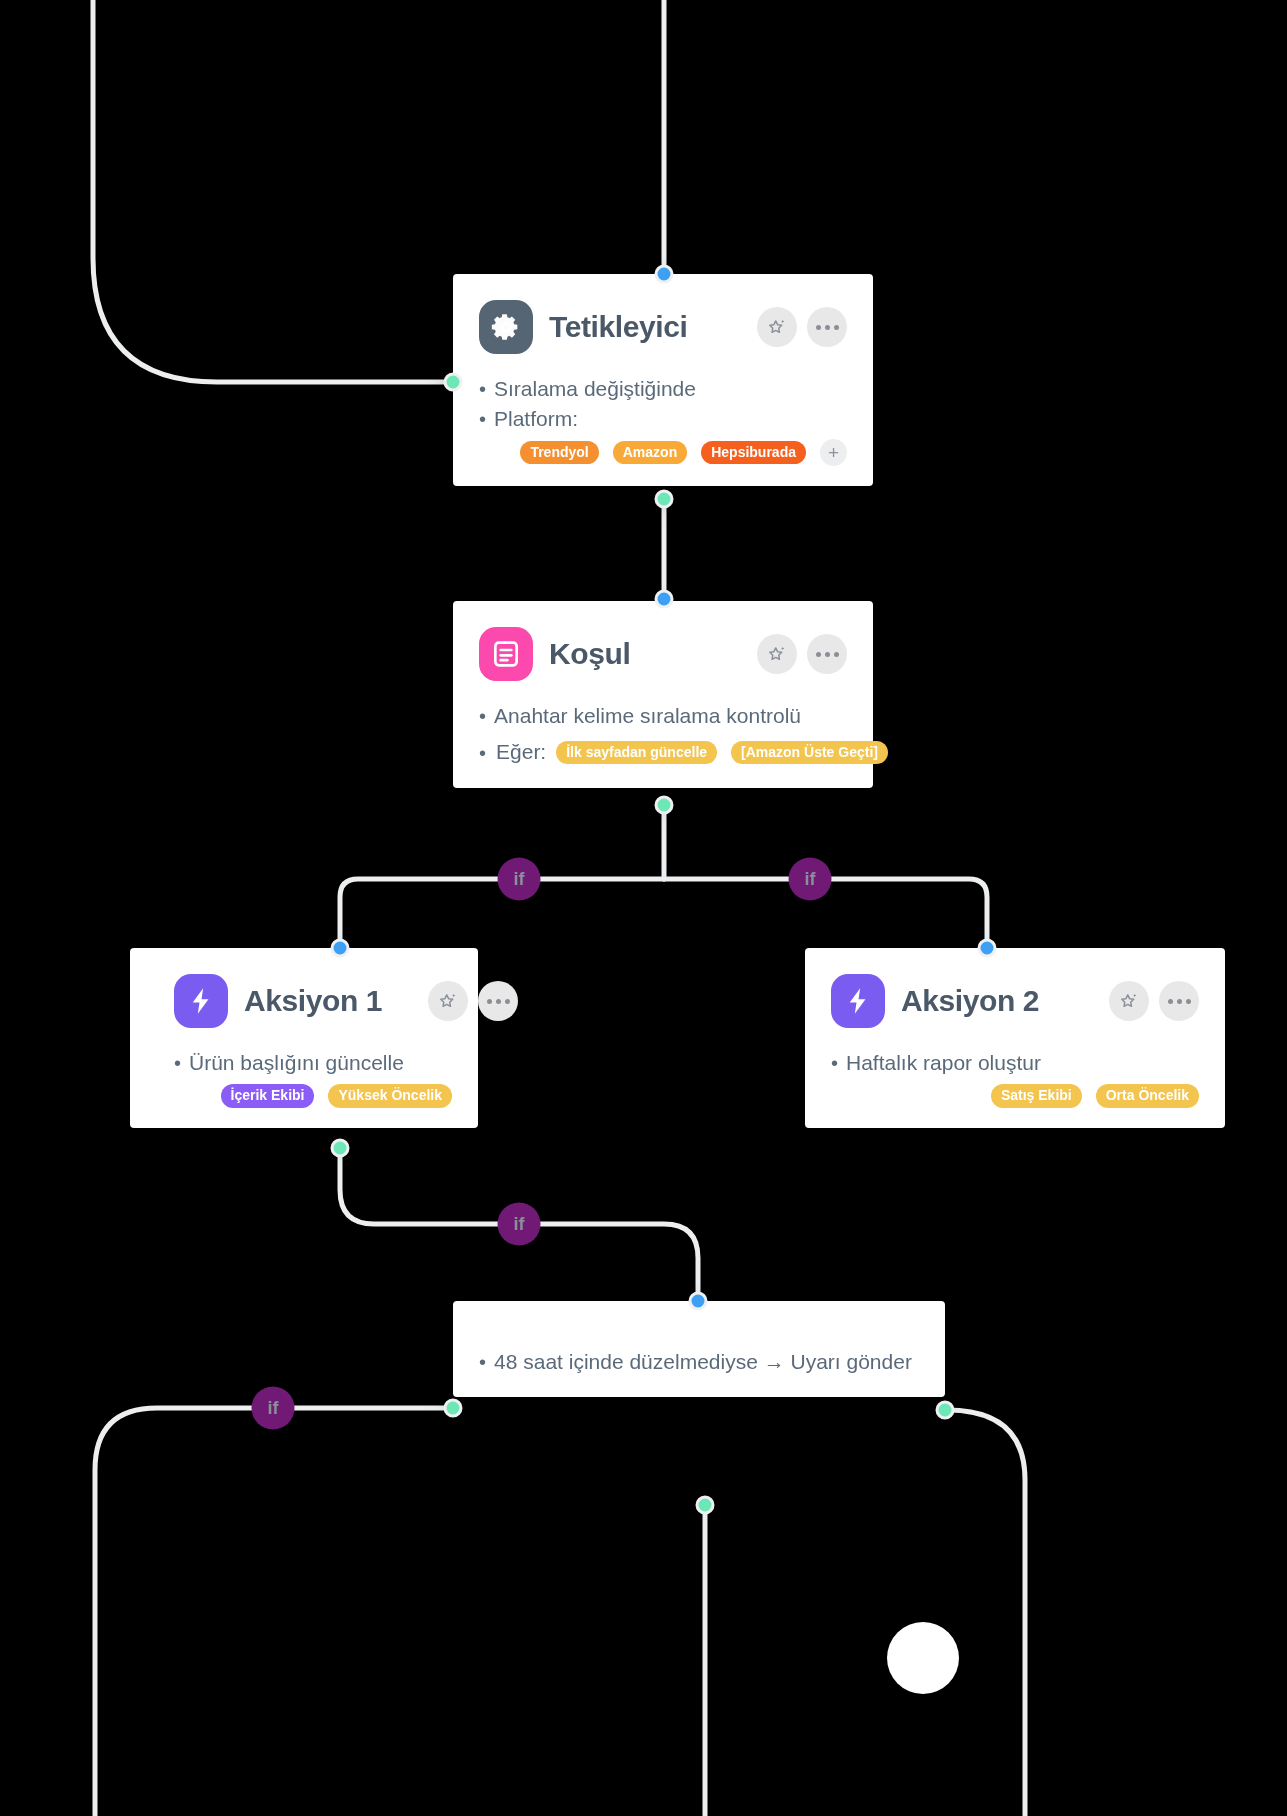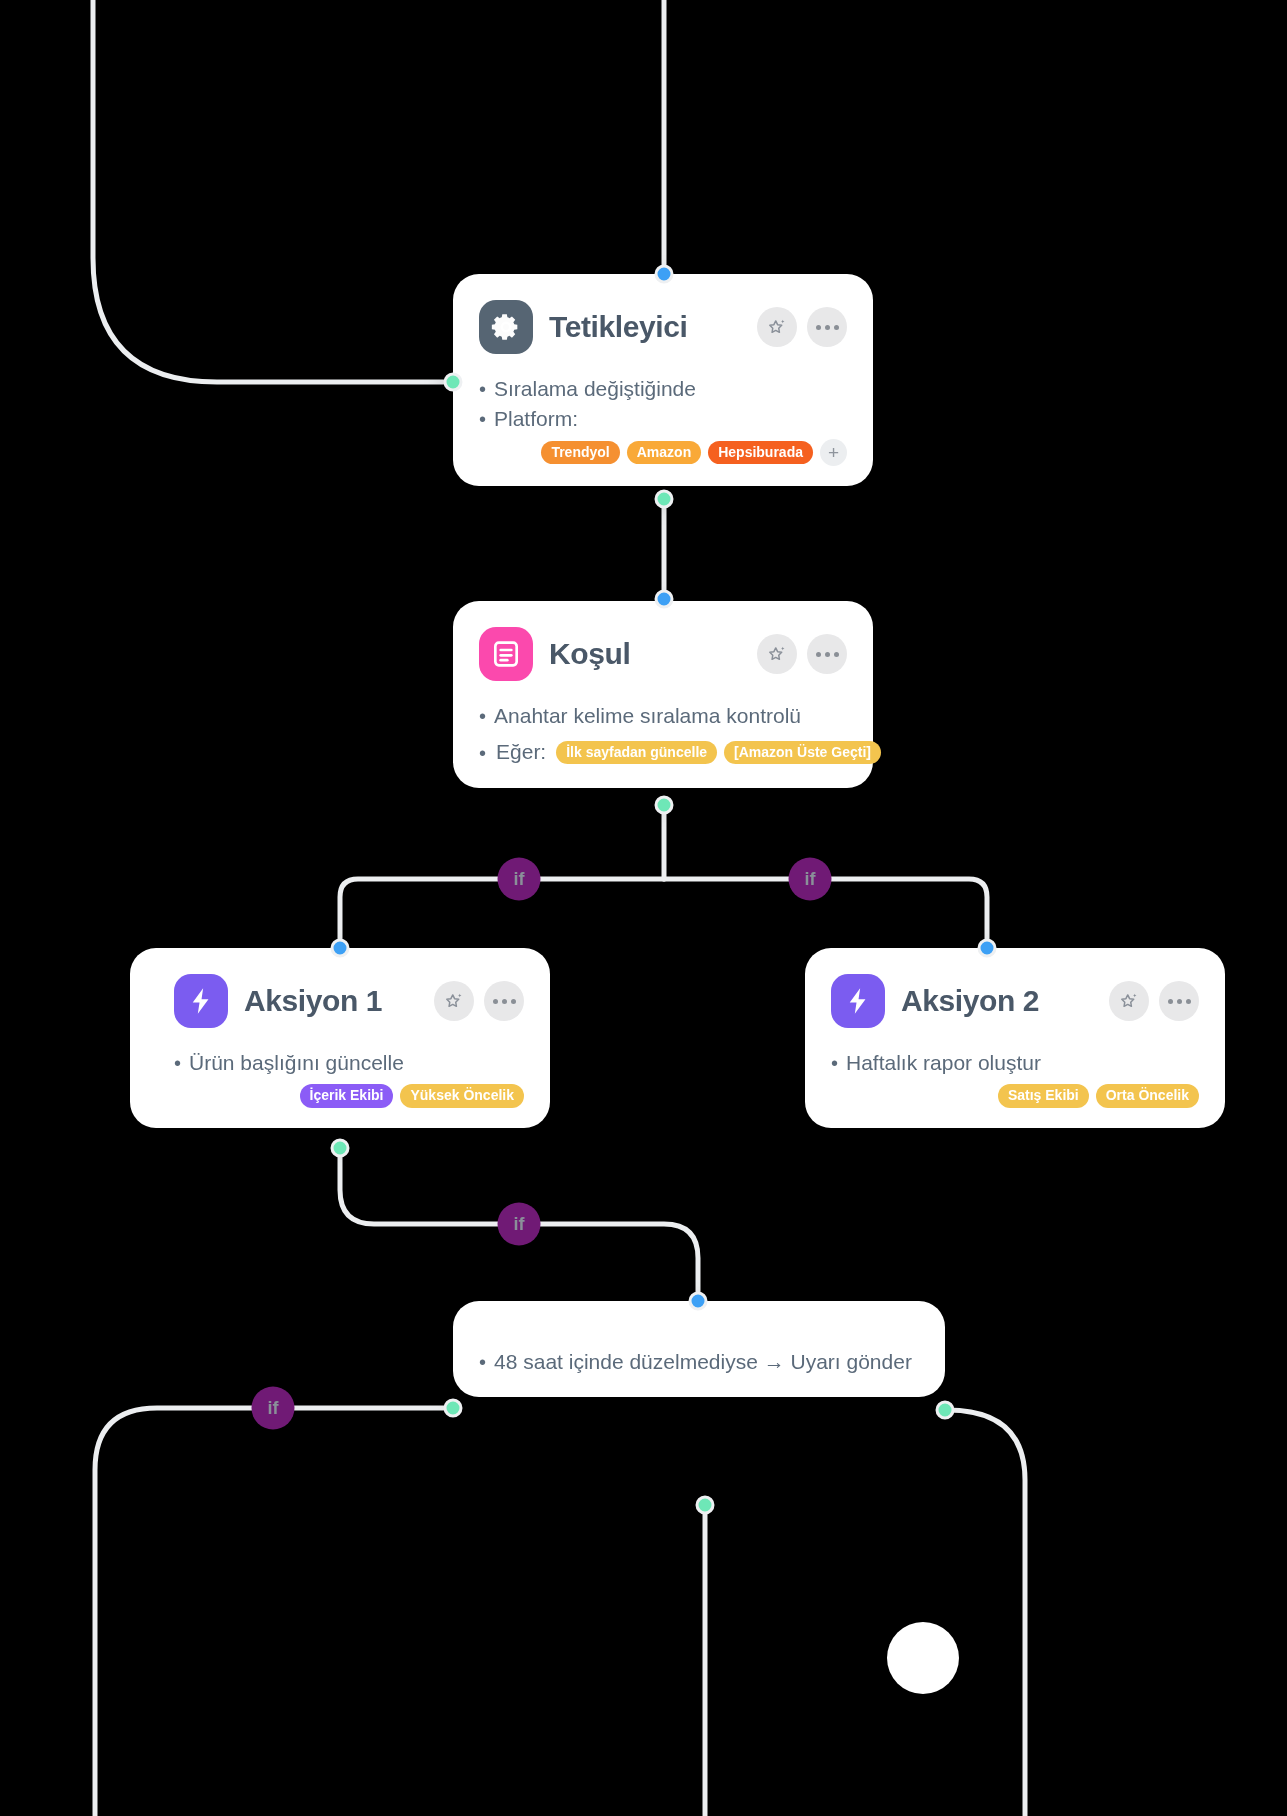--- a/index.html
+++ b/index.html
@@ -21,21 +21,21 @@
     inset: 0;
     width: 1287px;
     height: 1816px;
     pointer-events: none;
   }
 
   
   .node {
     position: absolute;
     background: #ffffff;
-    border-radius: 26px;
+    border-radius: 4px;
     box-shadow: 0 10px 28px rgba(0,0,0,0.28);
     padding: 26px 26px 20px 26px;
     display: flex;
     flex-direction: column;
   }
   .node-head {
     display: flex;
     align-items: center;
     gap: 16px;
   }
@@ -84,21 +84,21 @@
     line-height: 1.45;
     white-space: nowrap;
     display: flex;
     align-items: baseline;
     gap: 8px;
   }
   .bullet-line .dot-mark { color: #5b6a7a; font-size: 20px; line-height: 1; }
   .tag-row {
     display: flex;
     align-items: center;
-    gap: 7px;
+    gap: 14px;
     flex-wrap: nowrap;
   }
   .tag {
     display: inline-flex;
     align-items: center;
     justify-content: center;
     border-radius: 999px;
     color: #ffffff;
     font-size: 15px;
     font-weight: bold;
@@ -287,21 +287,21 @@
         <span class="tag-row">
           <span class="tag small" style="background:#f3c44e">İlk sayfadan güncelle</span>
           <span class="tag small" style="background:#f3c44e">[Amazon Üste Geçti]</span>
         </span>
       </div>
     </div>
   </div>
   <div class="port blue" style="left:664px; top:599px;"></div>
   <div class="port green" style="left:664px; top:805px;"></div>
 
-  <div class="node" style="left:130px; top:948px; width:420px;padding-left:44px;">
+  <div class="node" style="left:130px; top:948px; width:348px;padding-left:44px;">
     <div class="node-head">
       <div class="node-icon" style="background:#7b5cf0">
         <svg width="32" height="32" viewBox="0 0 24 24" fill="#ffffff">
           <path d="M13.6 2.5L5.8 13.2h5.1l-1.3 8.3 8-10.9h-5.2z"></path>
         </svg>
       </div>
       <div class="node-title">Aksiyon 1</div>
       <div class="head-spacer"></div>
       <div class="head-btns">
         <button class="round-btn">

